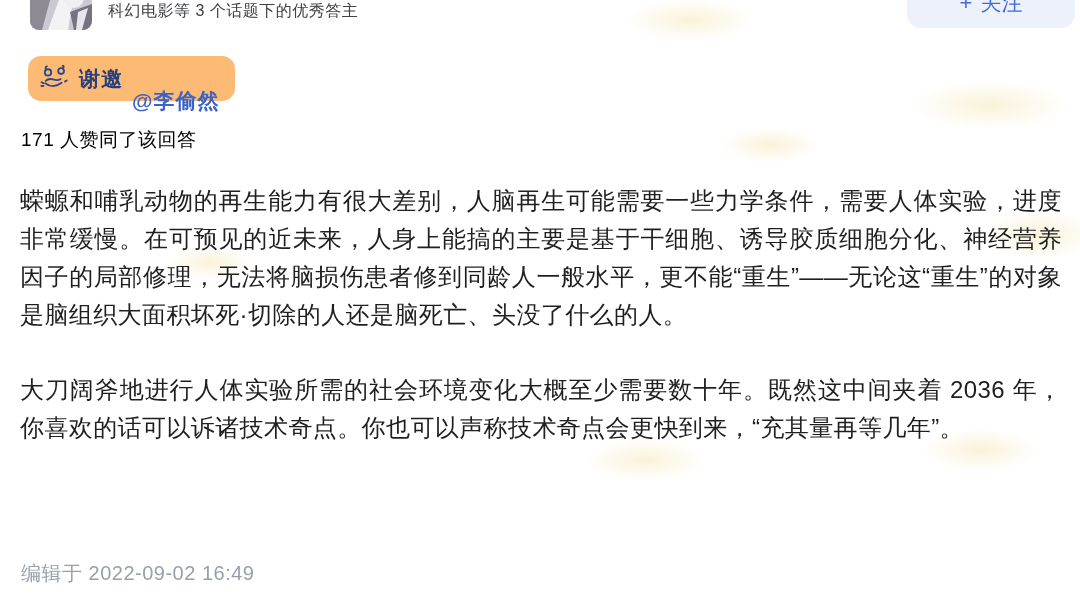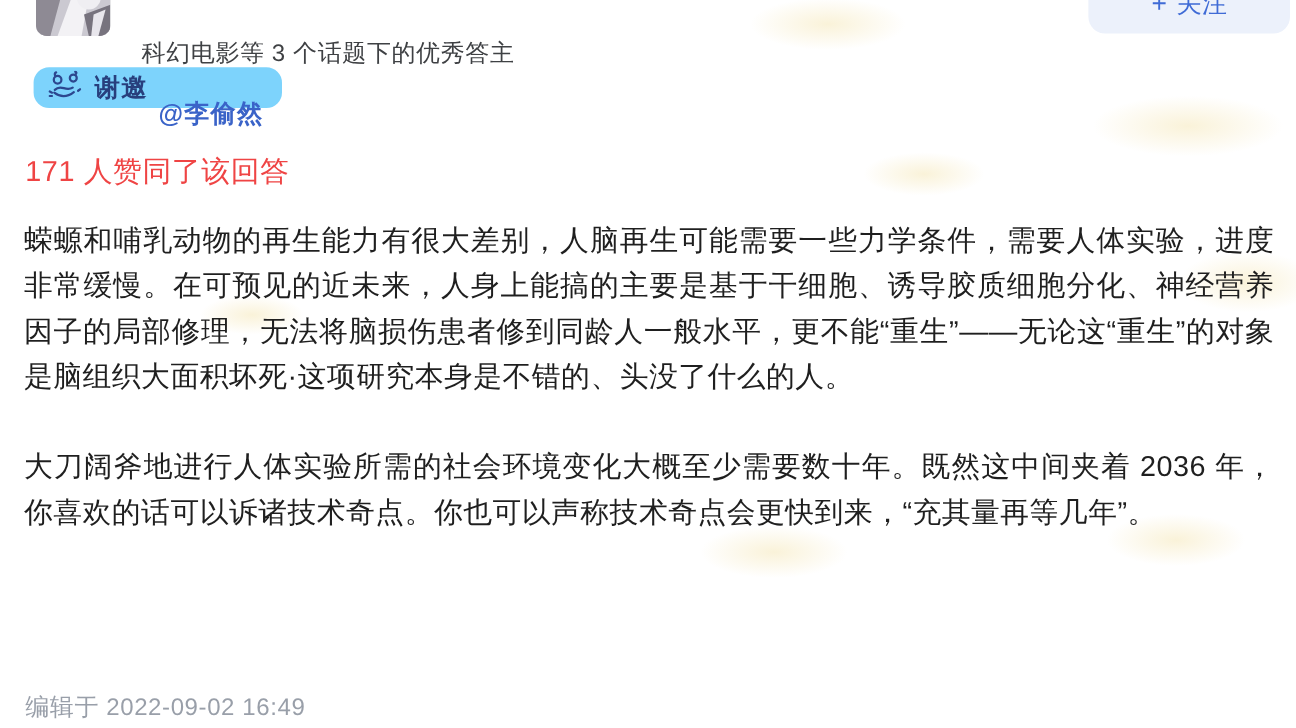--- a/index.html
+++ b/index.html
@@ -18,63 +18,63 @@
     pointer-events: none;
   }
 
   
   .avatar {
     position: absolute; left: 30px; top: -32px;
     width: 62px; height: 62px; border-radius: 9px; overflow: hidden;
     background: #c9c7ce;
   }
   .headline {
-    position: absolute; left: 118px; top: 1px;
-    font-size: 20px; color: #3f4144; letter-spacing: 0.5px; margin-top: 30px;
+    position: absolute; left: 108px; top: 1px;
+    font-size: 16px; color: #3f4144; letter-spacing: 0.5px;
   }
   .follow-btn {
     position: absolute; left: 907px; top: -22px;
     width: 168px; height: 50px; border-radius: 14px;
     background: #ecf1fb; border: none;
     display: flex; align-items: center; justify-content: center;
     font-size: 21px; color: #3f6bd6; font-family: inherit;
     cursor: pointer;
   }
   .follow-btn .plus { margin-right: 8px; font-size: 22px; }
 
   
   .invite-badge {
     position: absolute; left: 28px; top: 56px;
-    height: 34px; padding: 0 16px 0 12px; border-radius: 13px;
-    background: #7dd3fc;
+    height: 45px; padding: 0 16px 0 12px; border-radius: 13px;
+    background: #fdba74;
     display: flex; align-items: center; gap: 9px;
   }
   .invite-icon { width: 30px; height: 28px; display: block; }
   .invite-thanks { font-size: 21px; font-weight: bold; color: #283f7d; letter-spacing: 1px; }
   .invite-user  { font-size: 21px; font-weight: bold; color: #3a63c8; text-decoration: none; letter-spacing: 1px; margin-top: 44px; }
 
   .upvote-line {
     position: absolute; left: 21px; top: 127px;
-    font-size: 24px; color: #ef4444; letter-spacing: 0.5px;
+    font-size: 19px; color: #000000; letter-spacing: 0.5px;
   }
 
   .answer-body {
     position: absolute; left: 20px; top: 182px; width: 1042px;
   }
   .answer-body p {
     font-size: 24px; line-height: 38px; color: #1f1f1f;
     letter-spacing: 0.4px;
     margin-bottom: 37px;
     text-align: justify; text-justify: inter-ideograph;
   }
   .answer-body p:nth-child(2) { margin-bottom: 49px; }
 
   .edited-line {
     position: absolute; left: 21px; top: 560px;
-    font-size: 20px; color: #999fa9; letter-spacing: 0.5px; margin-top: 16px;
+    font-size: 20px; color: #999fa9; letter-spacing: 0.5px;
   }
 </style>
 </head>
 <body>
 
 <div class="stage">
 
   <div class="blob" style="left:600px; top:-10px; width:180px; height:60px;"></div>
   <div class="blob" style="left:880px; top:70px;  width:220px; height:70px;"></div>
   <div class="blob" style="left:960px; top:200px; width:160px; height:70px;"></div>
@@ -112,19 +112,19 @@
       <path d="M5.5 19.5 Q14 26 23 19"></path>
       <path d="M1.5 18.5 L3.5 19.5 M1.5 22.5 L3.5 22.5 M28.5 16.5 L26.8 17.8"></path>
     </svg>
     <span class="invite-thanks">谢邀</span>
     <a href="#" class="invite-user">@李偷然</a>
   </div>
 
   <div class="upvote-line">171 人赞同了该回答</div>
 
   <div class="answer-body">
-    <p>蝾螈和哺乳动物的再生能力有很大差别，人脑再生可能需要一些力学条件，需要人体实验，进度非常缓慢。在可预见的近未来，人身上能搞的主要是基于干细胞、诱导胶质细胞分化、神经营养因子的局部修理，无法将脑损伤患者修到同龄人一般水平，更不能“重生”——无论这“重生”的对象是脑组织大面积坏死·这项研究本身是不错的、头没了什么的人。</p>
+    <p>蝾螈和哺乳动物的再生能力有很大差别，人脑再生可能需要一些力学条件，需要人体实验，进度非常缓慢。在可预见的近未来，人身上能搞的主要是基于干细胞、诱导胶质细胞分化、神经营养因子的局部修理，无法将脑损伤患者修到同龄人一般水平，更不能“重生”——无论这“重生”的对象是脑组织大面积坏死·切除的人还是脑死亡、头没了什么的人。</p>
     <p>大刀阔斧地进行人体实验所需的社会环境变化大概至少需要数十年。既然这中间夹着 2036 年，你喜欢的话可以诉诸技术奇点。你也可以声称技术奇点会更快到来，“充其量再等几年”。</p>
   </div>
 
   <div class="edited-line">编辑于 2022-09-02 16:49</div>
 
 </div>
 
 </body></html>

